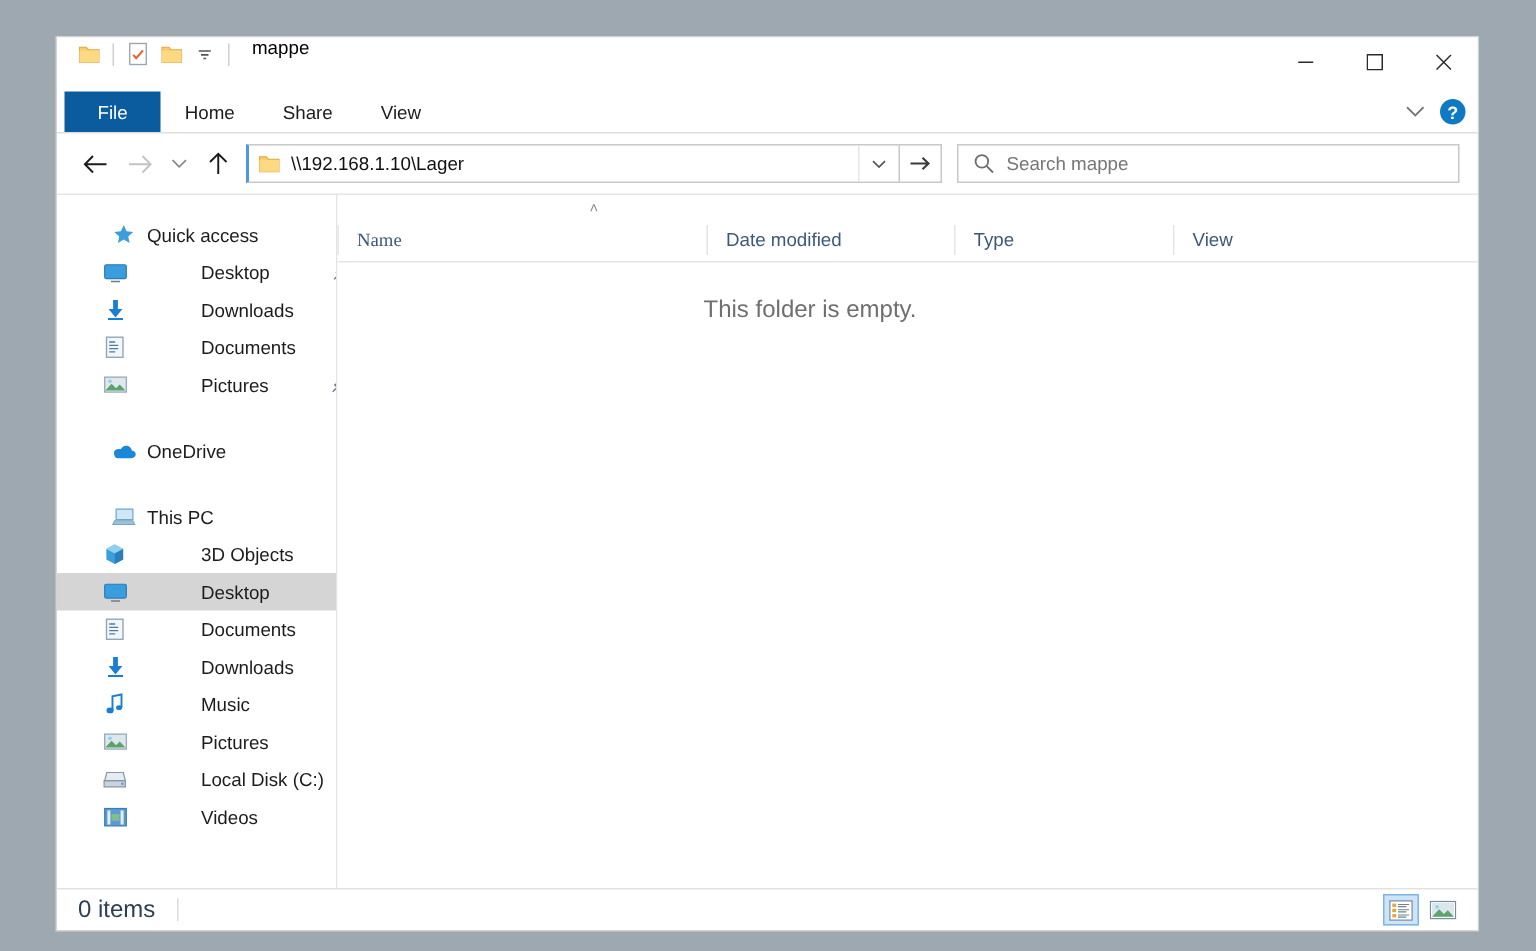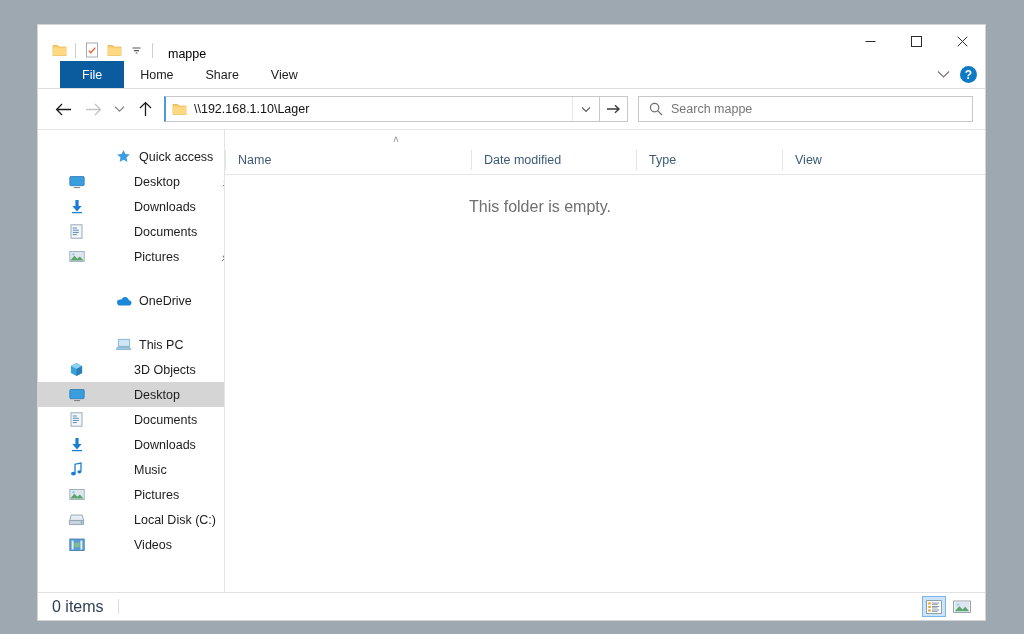--- a/index.html
+++ b/index.html
@@ -24,21 +24,21 @@
     background: #ffffff;
     box-shadow: 0 0 0 1px #d4d4d4;
     display: flex;
     flex-direction: column;
   }
 
   
   .titlebar {
     height: 36px;
     display: flex;
-    align-items: flex-end;
+    align-items: flex-start;
     background: #ffffff;
     flex: 0 0 36px;
     position: relative;
   }
   .qat {
     display: flex;
     align-items: center;
     padding-left: 10px;
     gap: 0px;
   }
@@ -93,21 +93,21 @@
     align-items: center;
     font-size: 12.5px;
     color: #1c1c1c;
     height: 27px;
     box-sizing: border-box;
   }
   .rtab.file {
     background: #0b5c9e;
     color: #ffffff;
     padding: 0 22px;
-    margin-left: 22px;
+    margin-left: 5px;
   }
   .ribbon-right {
     position: absolute;
     right: 8px;
     top: 0;
     height: 27px;
     display: flex;
     align-items: center;
     gap: 10px;
   }
@@ -196,21 +196,21 @@
   }
   .nav-row {
     height: 25px;
     display: flex;
     align-items: center;
     font-size: 12.5px;
     color: #1c1c1c;
     padding-right: 6px;
     position: relative;
   }
-  .nav-row.root { padding-left: 36px; margin-top: 7px; margin-left: 41px; }
+  .nav-row.root { padding-left: 36px; margin-top: 7px; }
   .nav-row.child { padding-left: 30px; gap: 42px; }
   .nav-row.selected { background: #d5d5d5; }
   .nav-ico {
     width: 17px; height: 17px;
     margin-right: 7px;
     display: flex; align-items: center; justify-content: center;
     flex: 0 0 17px;
   }
   .nav-label { white-space: nowrap; }
   .pin { margin-left: auto; display: flex; }
@@ -237,21 +237,21 @@
     font-size: 12.5px;
     color: #3c5a78;
     padding-left: 12px;
     box-sizing: border-box;
     border-left: 1px solid #e5e5e5;
     height: 20px;
     display: flex;
     align-items: center;
   }
   .col:first-child { border-left: none; }
-  .col.name { width: 246px; }
+  .col.name { width: 246px; font-family: Liberation Serif, serif; }
   .col.date { width: 165px; }
   .col.type { width: 146px; }
   .col.size { width: 68px; }
   .sort-caret {
     position: absolute;
     left: 168px;
     top: -12px;
     color: #8a8a8a;
     font-size: 10px;
   }

